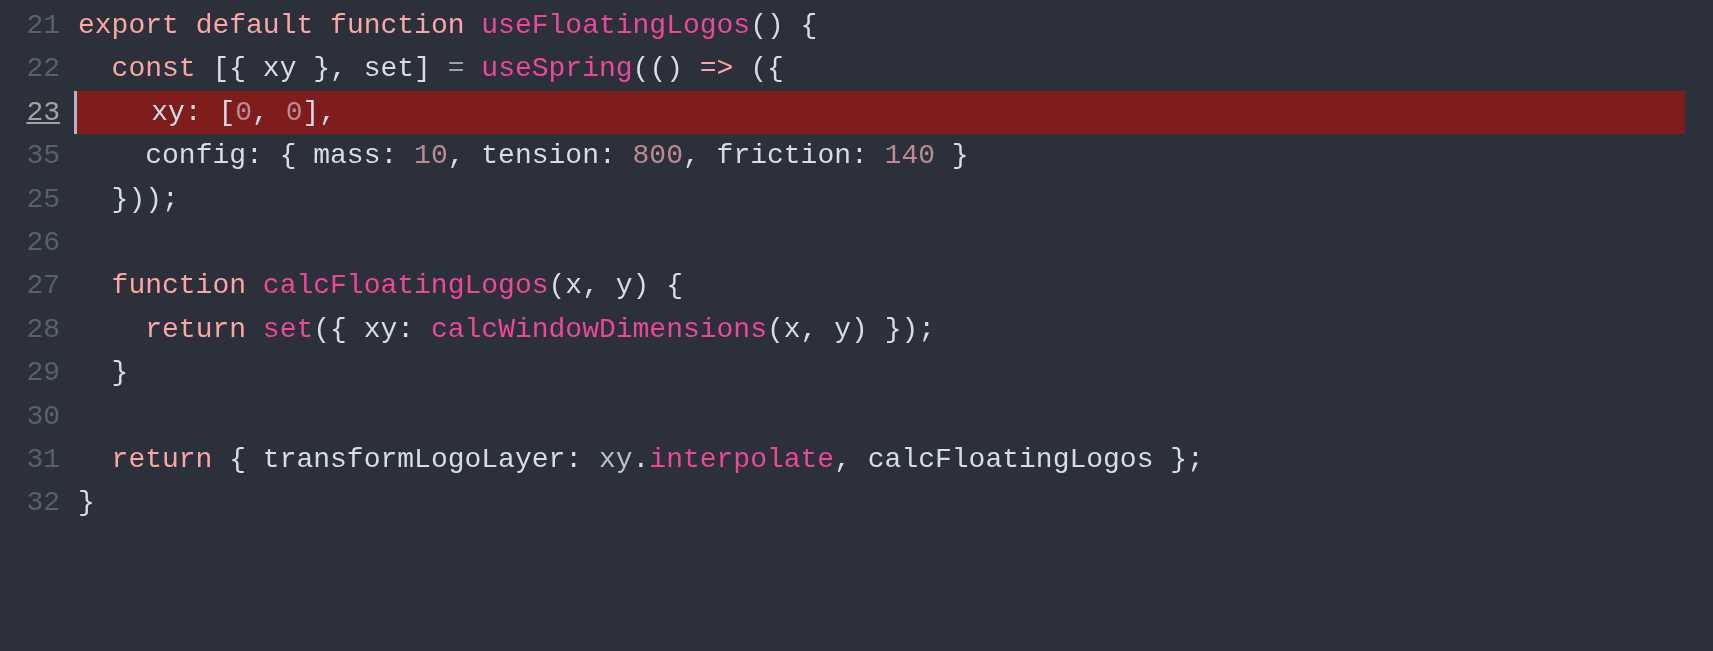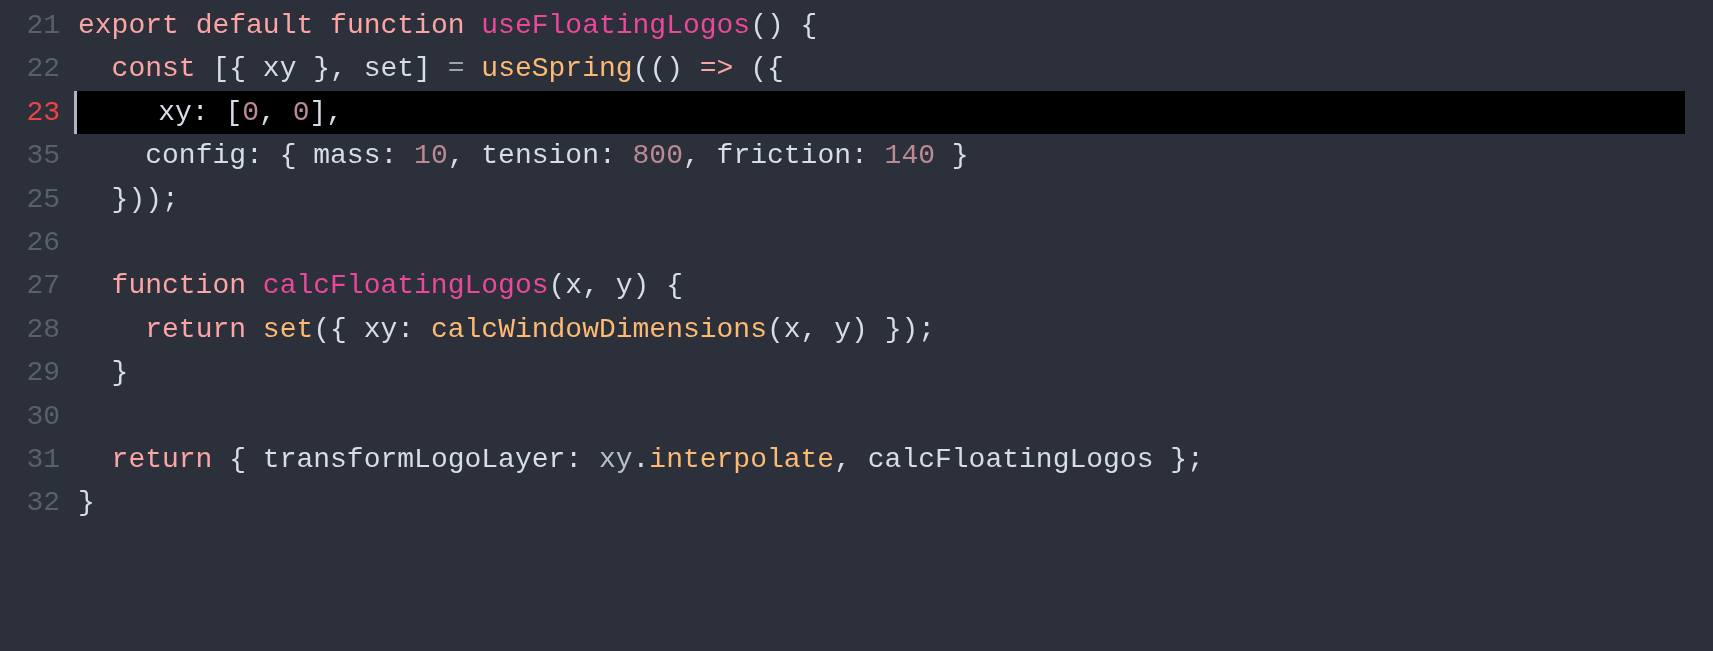--- a/index.html
+++ b/index.html
@@ -26,46 +26,47 @@
     flex-shrink: 0;
     text-align: right;
     padding-right: 14px;
     color: #59606d;
     user-select: none;
   }
   .gutter .ln {
     display: block;
   }
   .gutter .ln.current {
-    color: #ef4444;
+    color: #a3a3a3;
+    text-decoration: underline;
   }
   .code {
     flex: 1;
     white-space: pre;
     position: relative;
   }
   .line {
     display: block;
     padding-left: 4px;
   }
   .line.current {
-    background: #000000;
+    background: #7f1d1d;
     border-left: 3px solid #aeb6c2;
-    padding-left: 14px;
+    padding-left: 7px;
     margin-right: 28px;
   }
 
   
   .kw { color: #fca5a5; }     
   .fn { color: #ec4899; }     
   .id { color: #d7dde8; }     
   .pn { color: #c0c5ce; }     
   .num { color: #bb8a94; }    
   .op { color: #9aa3b0; }     
-  .call { color: #fdba74; margin-top: 17px; }   
+  .call { color: #ec4899; margin-top: 17px; }   
   .prop { color: #d7dde8; }   
   .pale { color: #b8bfcc; }
 </style>
 </head>
 <body>
 
 <div class="editor">
   <div class="gutter" id="gutter">
       <span class="ln">21</span>
       <span class="ln">22</span>

